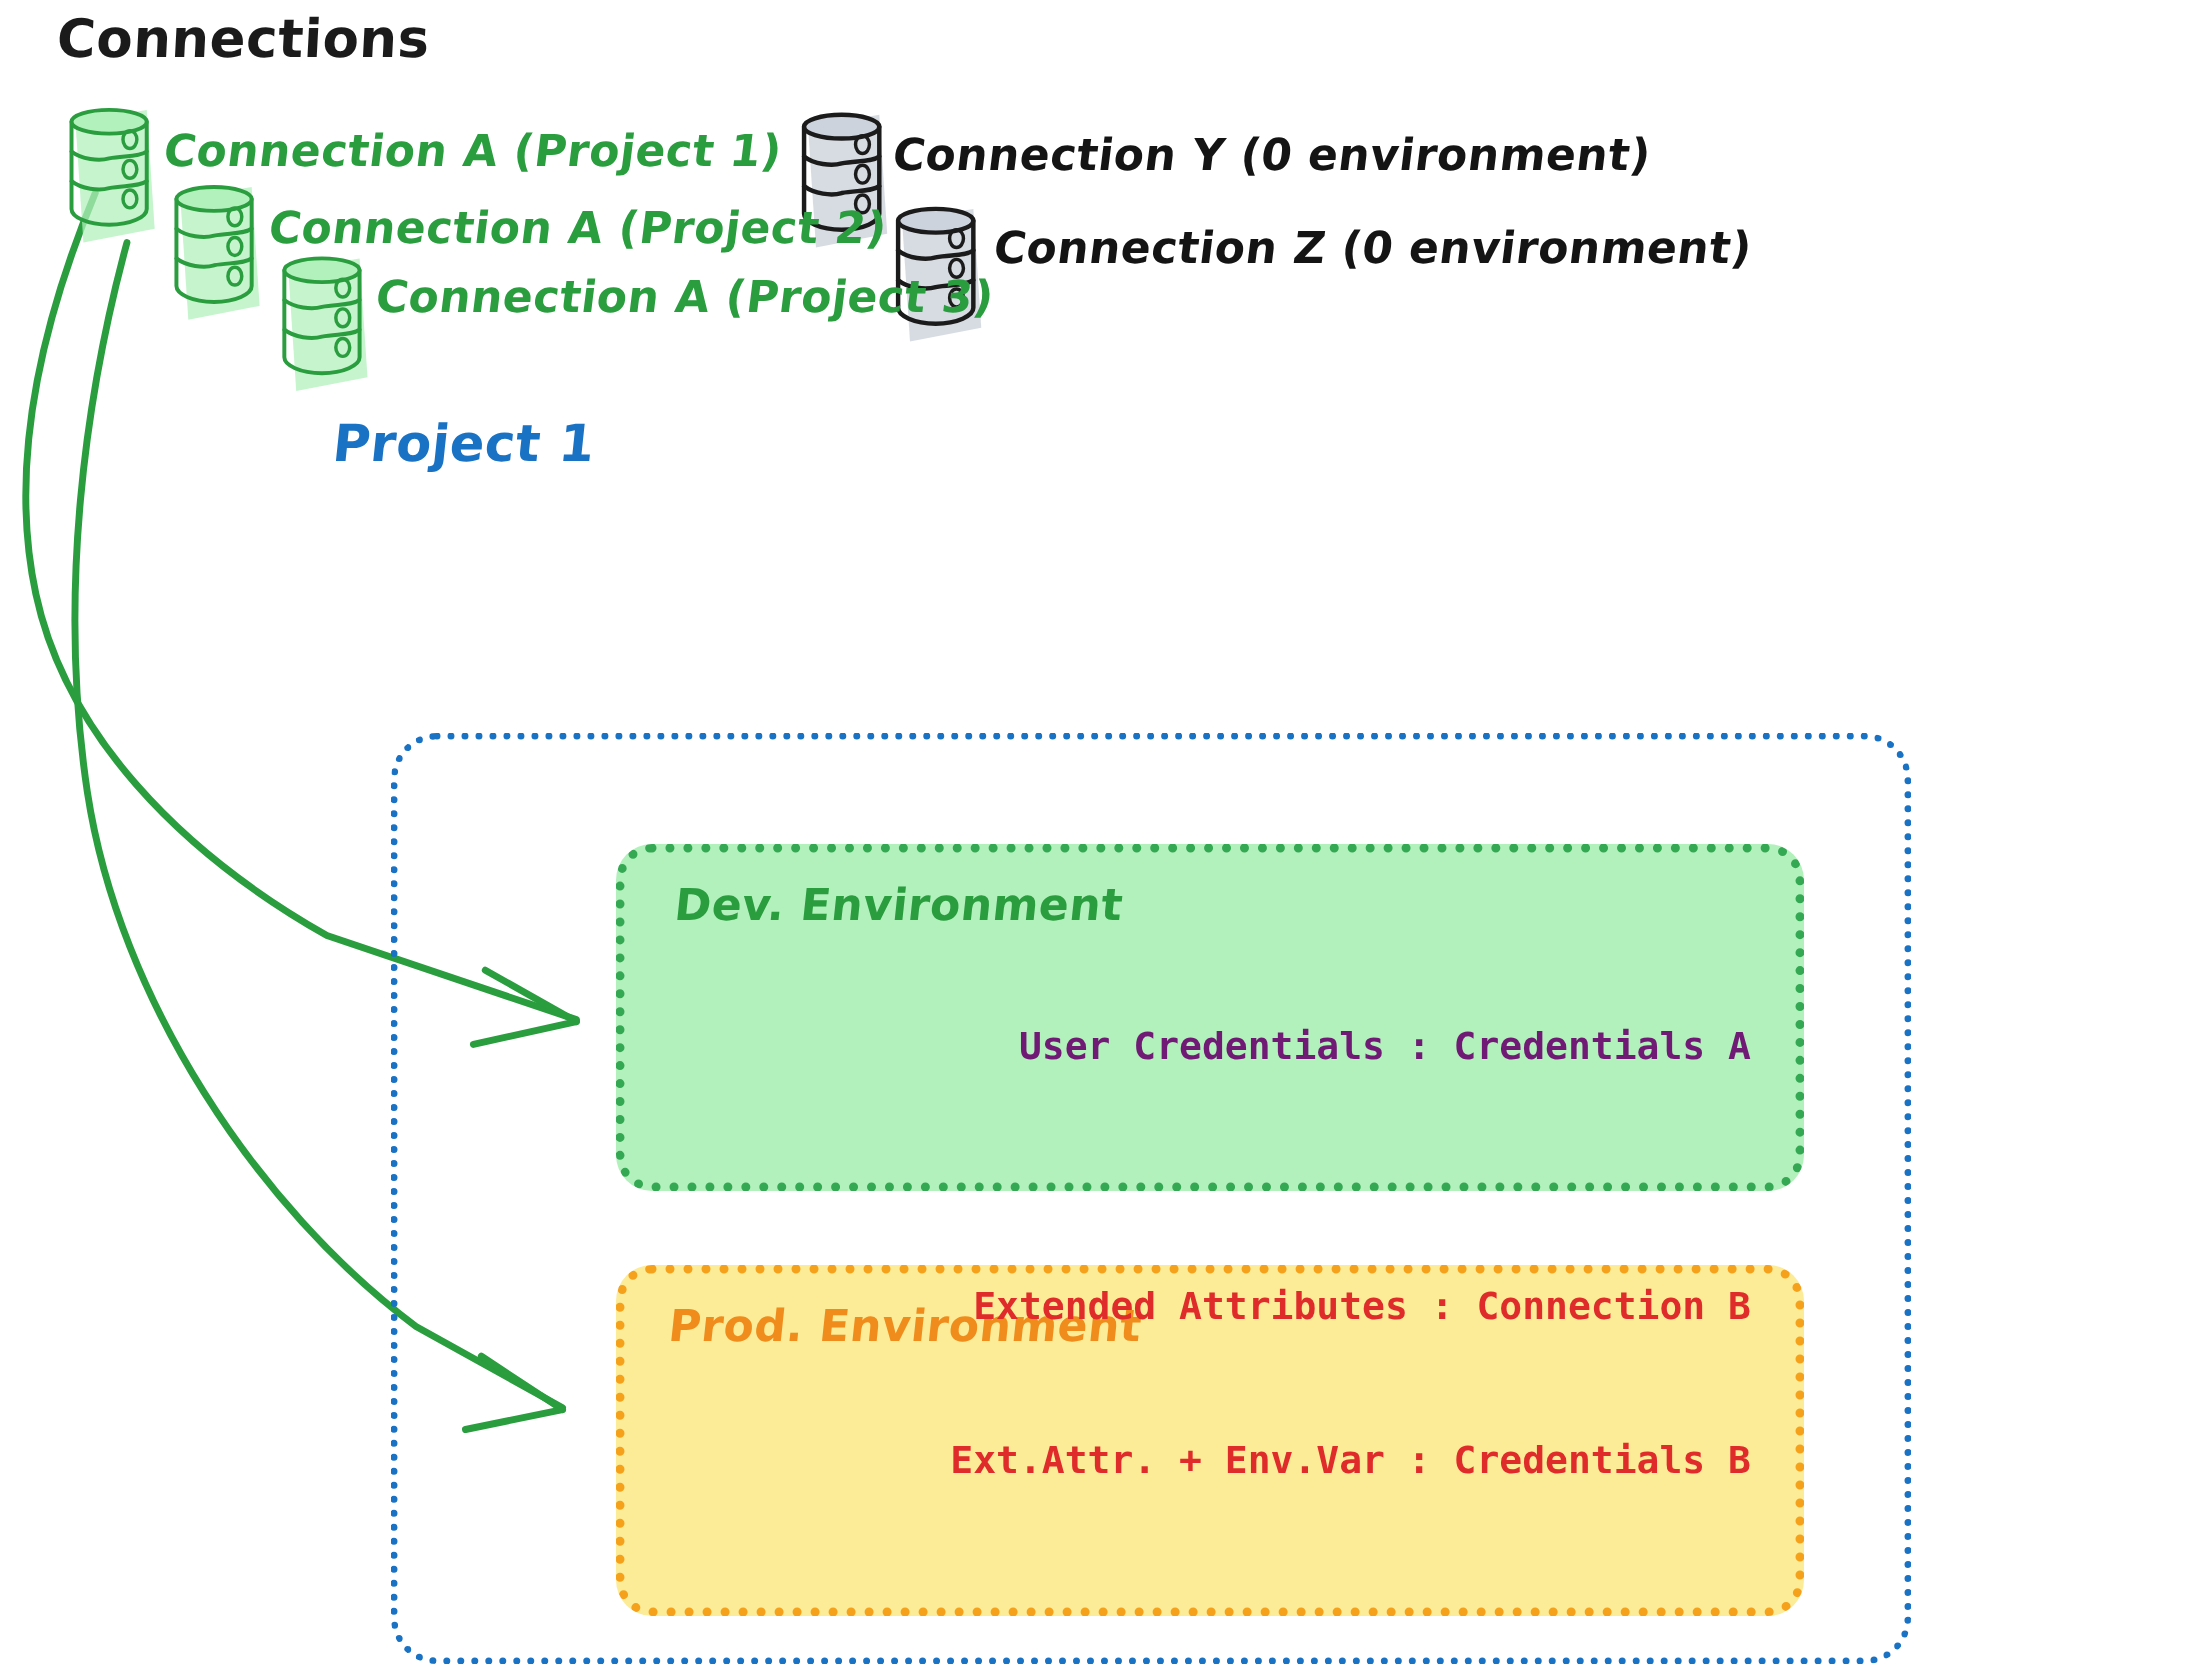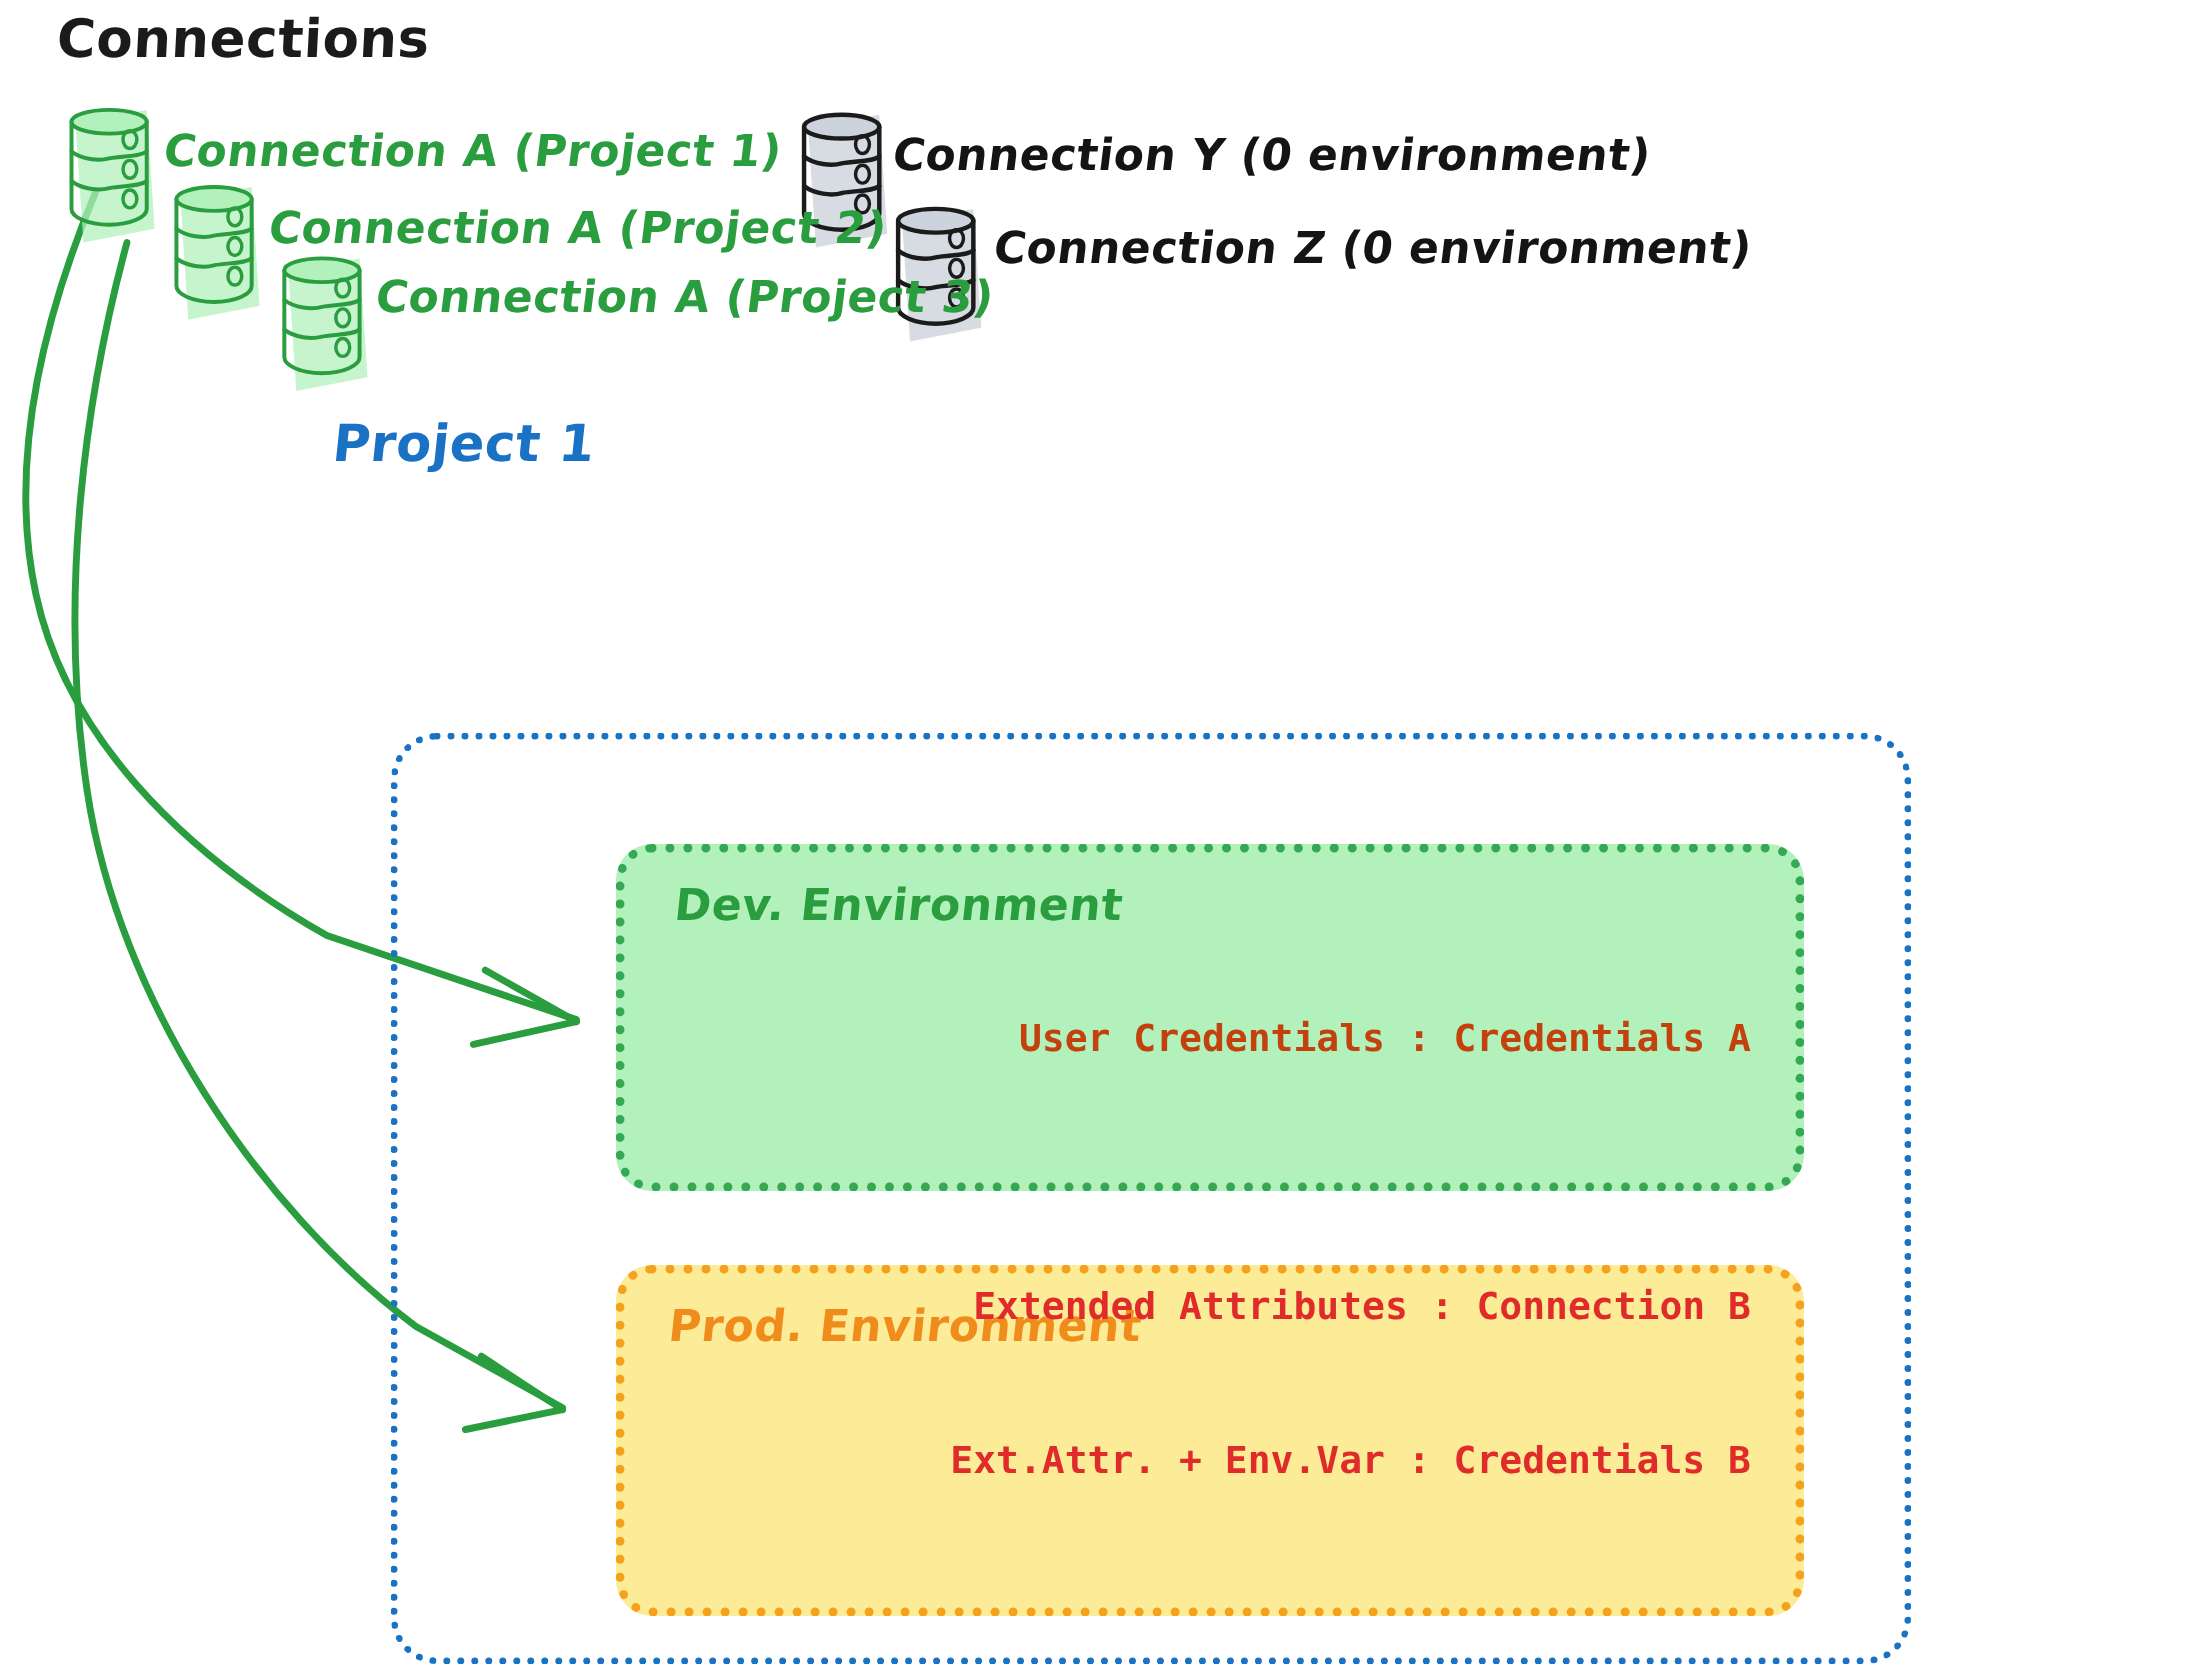--- a/index.html
+++ b/index.html
@@ -130,23 +130,23 @@
     color: #f08c1b;
   }
 
   .env-rows {
     position: absolute;
     right: 44px;
     text-align: right;
     white-space: pre;
   }
   #env-dev-rows {
-    bottom: 34px;
+    bottom: 26px;
     font-size: 38px;
-    color: #c2410c;
+    color: #701a75;
   }
   #env-prod-rows {
     bottom: 18px;
     font-size: 38px;
     color: #e02b2b;
     line-height: 1.35;
   }
   .env-row { display: block; }
 
   

